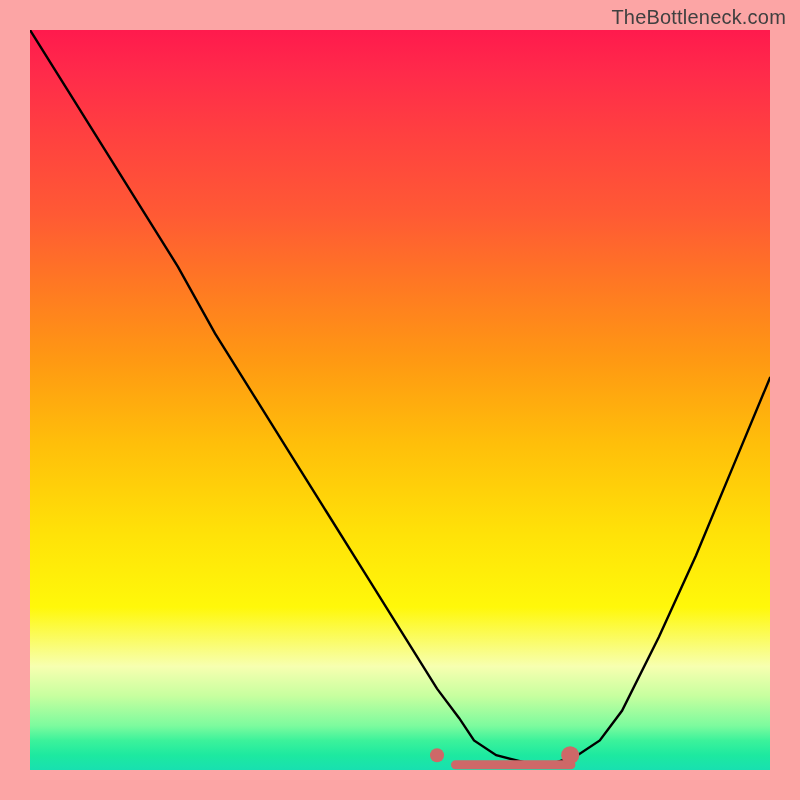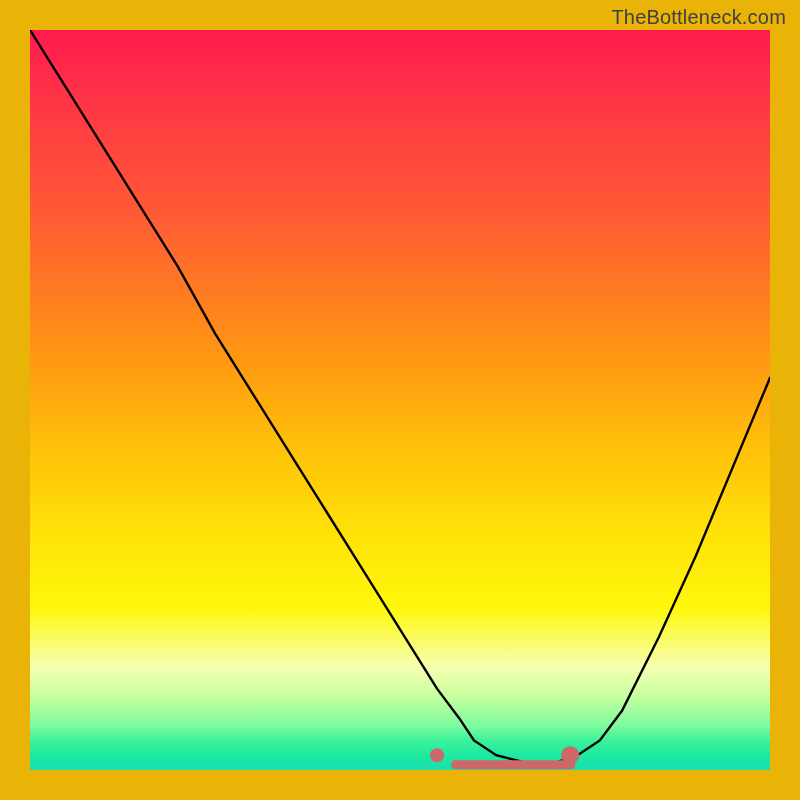--- a/index.html
+++ b/index.html
@@ -8,21 +8,21 @@
     width: 800px;
     height: 800px;
     overflow: hidden;
     background: #000;
     font-family: Arial, Helvetica, sans-serif;
   }
   .frame {
     position: relative;
     width: 800px;
     height: 800px;
-    background: #eab308;
+    background: #fca5a5;
   }
   .plot-area {
     position: absolute;
     left: 30px;
     top: 30px;
     width: 740px;
     height: 740px;
     
     background: linear-gradient(to bottom,
       #ff1a4d 0%,

